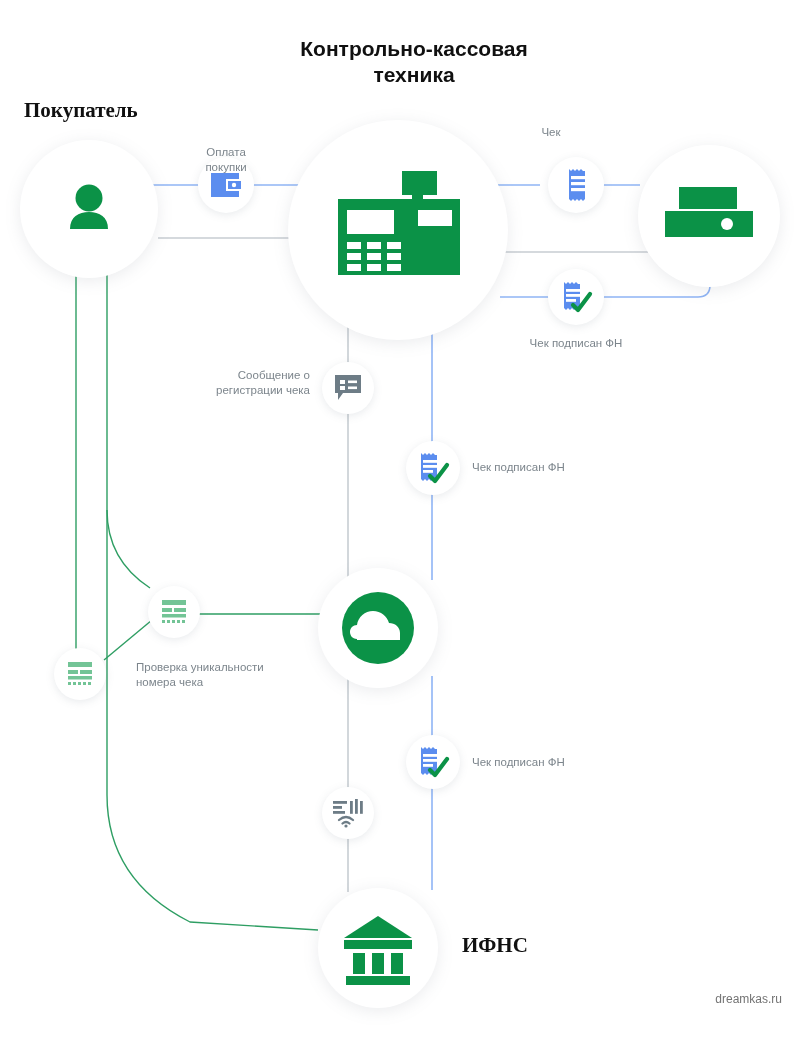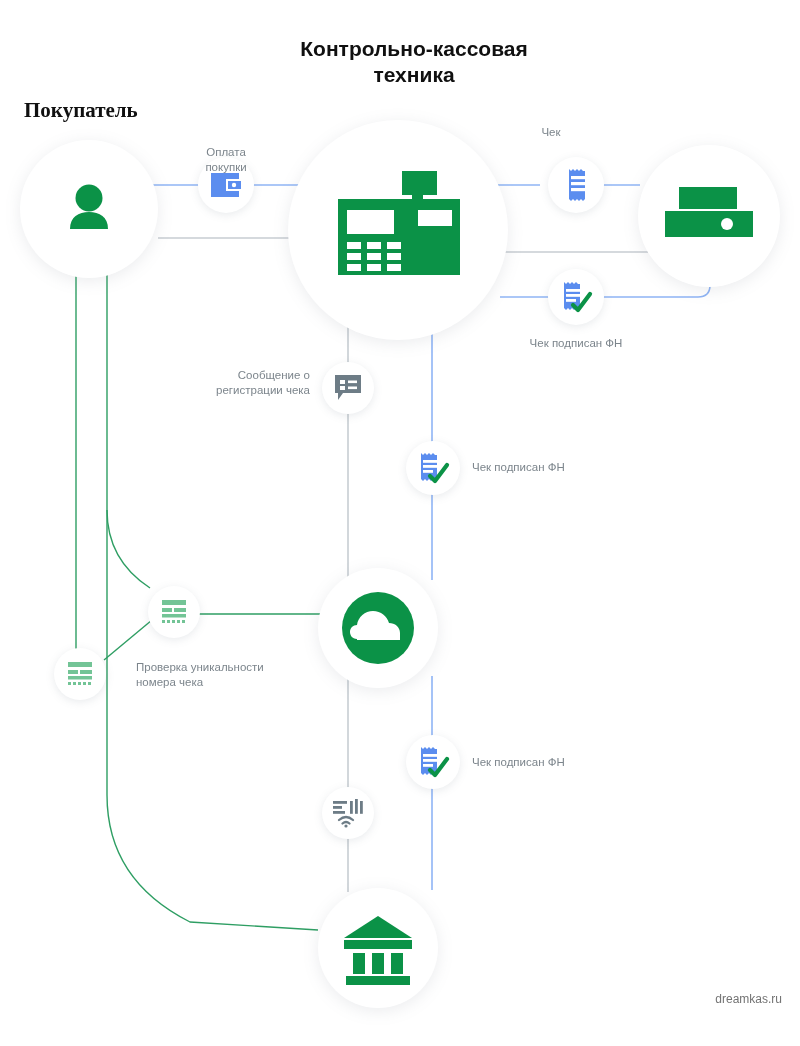--- a/index.html
+++ b/index.html
@@ -149,20 +149,21 @@
   <div class="node big" style="left:318px;top:888px;width:120px;height:120px;">
     <svg width="76" height="68" viewBox="0 0 76 68">
       <path d="M 38 2 L 72 24 L 4 24 Z" fill="#0b9247"></path>
       <rect x="4" y="26" width="68" height="9" fill="#0b9247"></rect>
       <rect x="13" y="39" width="12" height="21" fill="#0b9247"></rect>
       <rect x="32" y="39" width="12" height="21" fill="#0b9247"></rect>
       <rect x="51" y="39" width="12" height="21" fill="#0b9247"></rect>
       <rect x="6" y="62" width="64" height="9" fill="#0b9247"></rect>
     </svg>
   </div>
+  <div class="title left" style="left:462px;top:932px;width:160px;">ИФНС</div>
 
   <div class="node small" style="left:198px;top:157px;width:56px;height:56px;">
     <svg width="30" height="28" viewBox="0 0 30 28">
       <rect x="0" y="2" width="11" height="24" fill="#5b8def"></rect>
       <path d="M 11 2 L 28 2 L 28 8 L 15 8 L 15 20 L 28 20 L 28 26 L 11 26 Z" fill="#5b8def"></path>
       <rect x="17" y="10" width="13" height="8" fill="#5b8def"></rect>
       <circle cx="23" cy="14" r="2.2" fill="#ffffff"></circle>
     </svg>
   </div>
   <div class="caption c" style="left:176px;top:103px;width:100px;margin-top:42px;">Оплата

